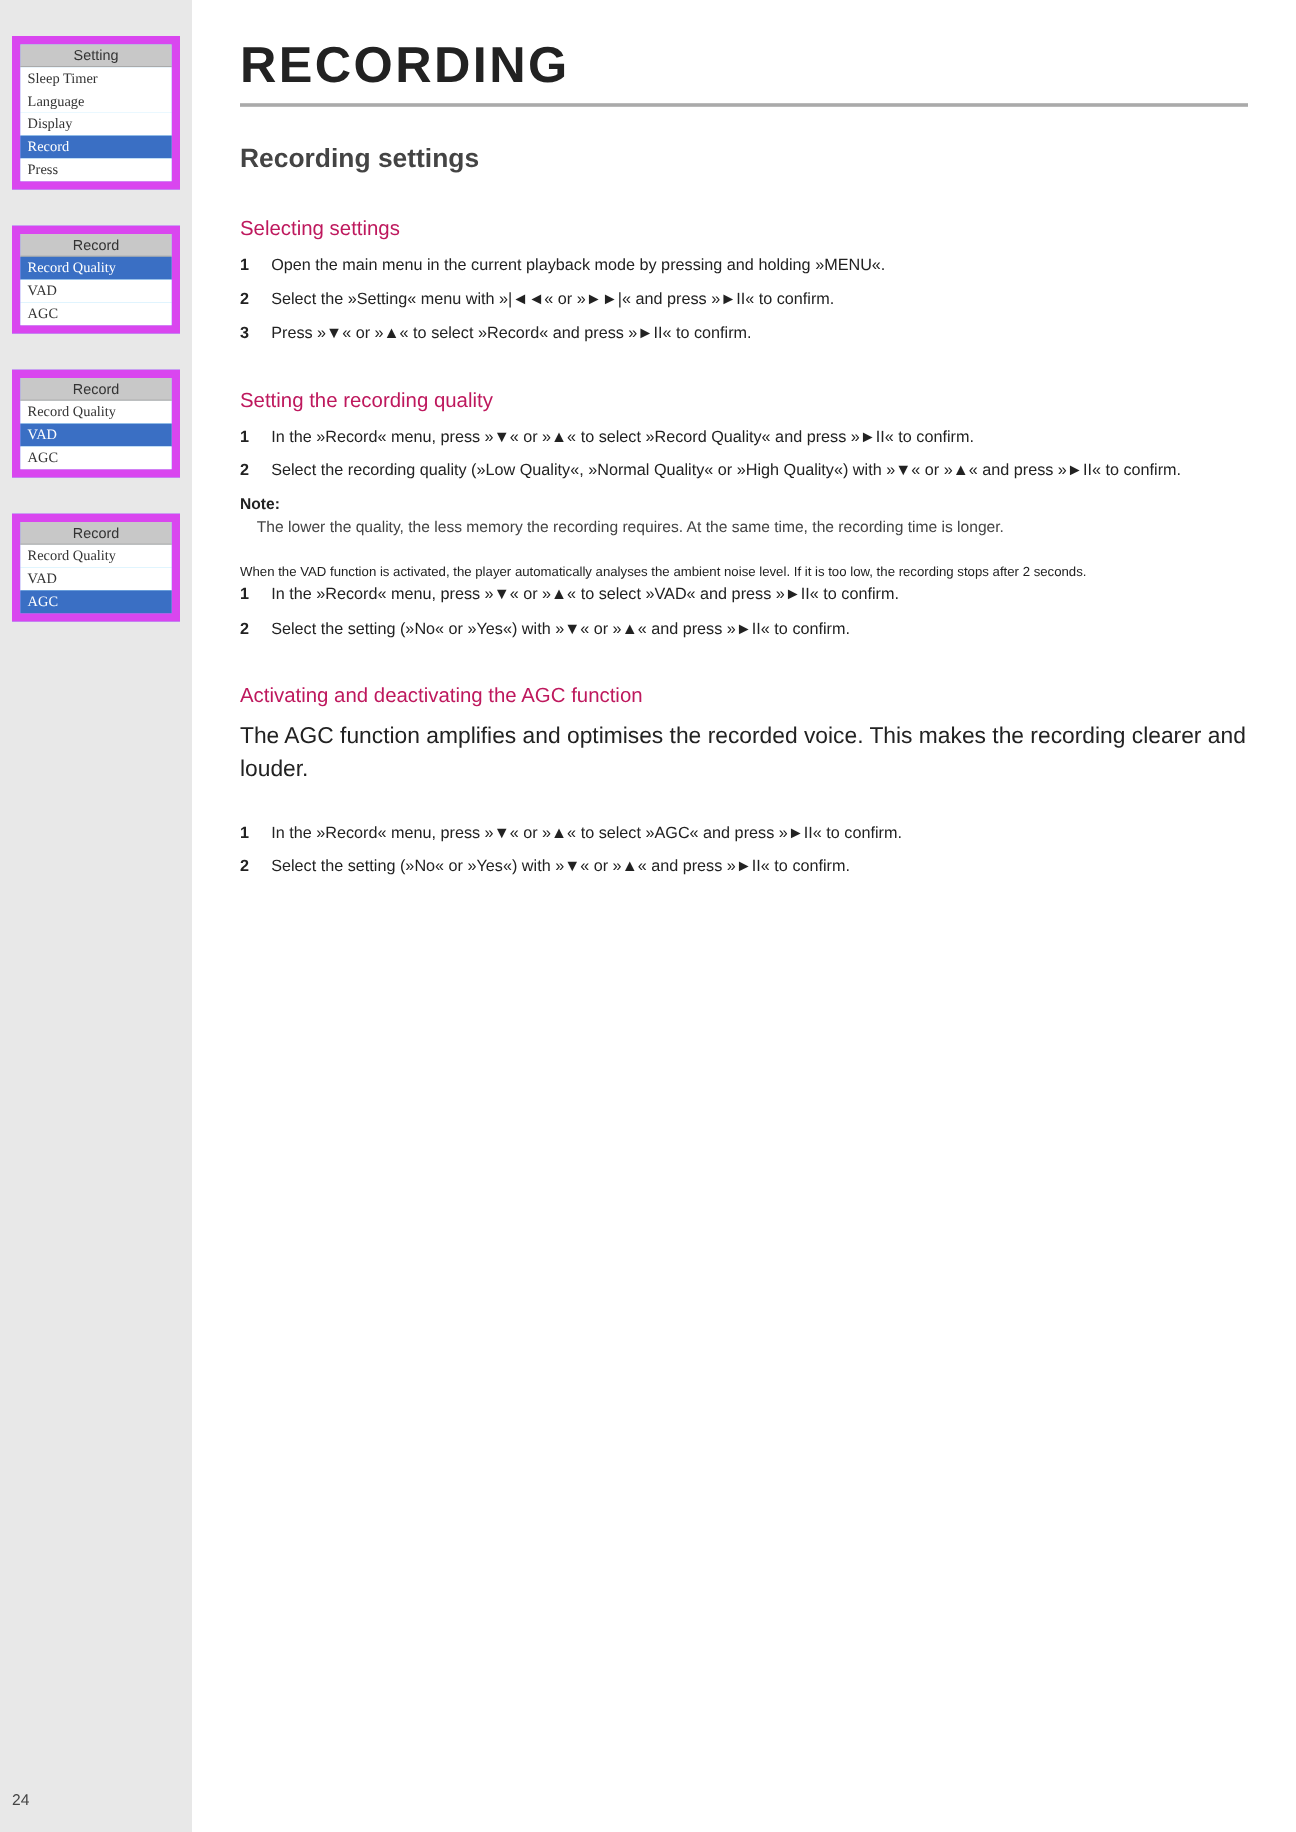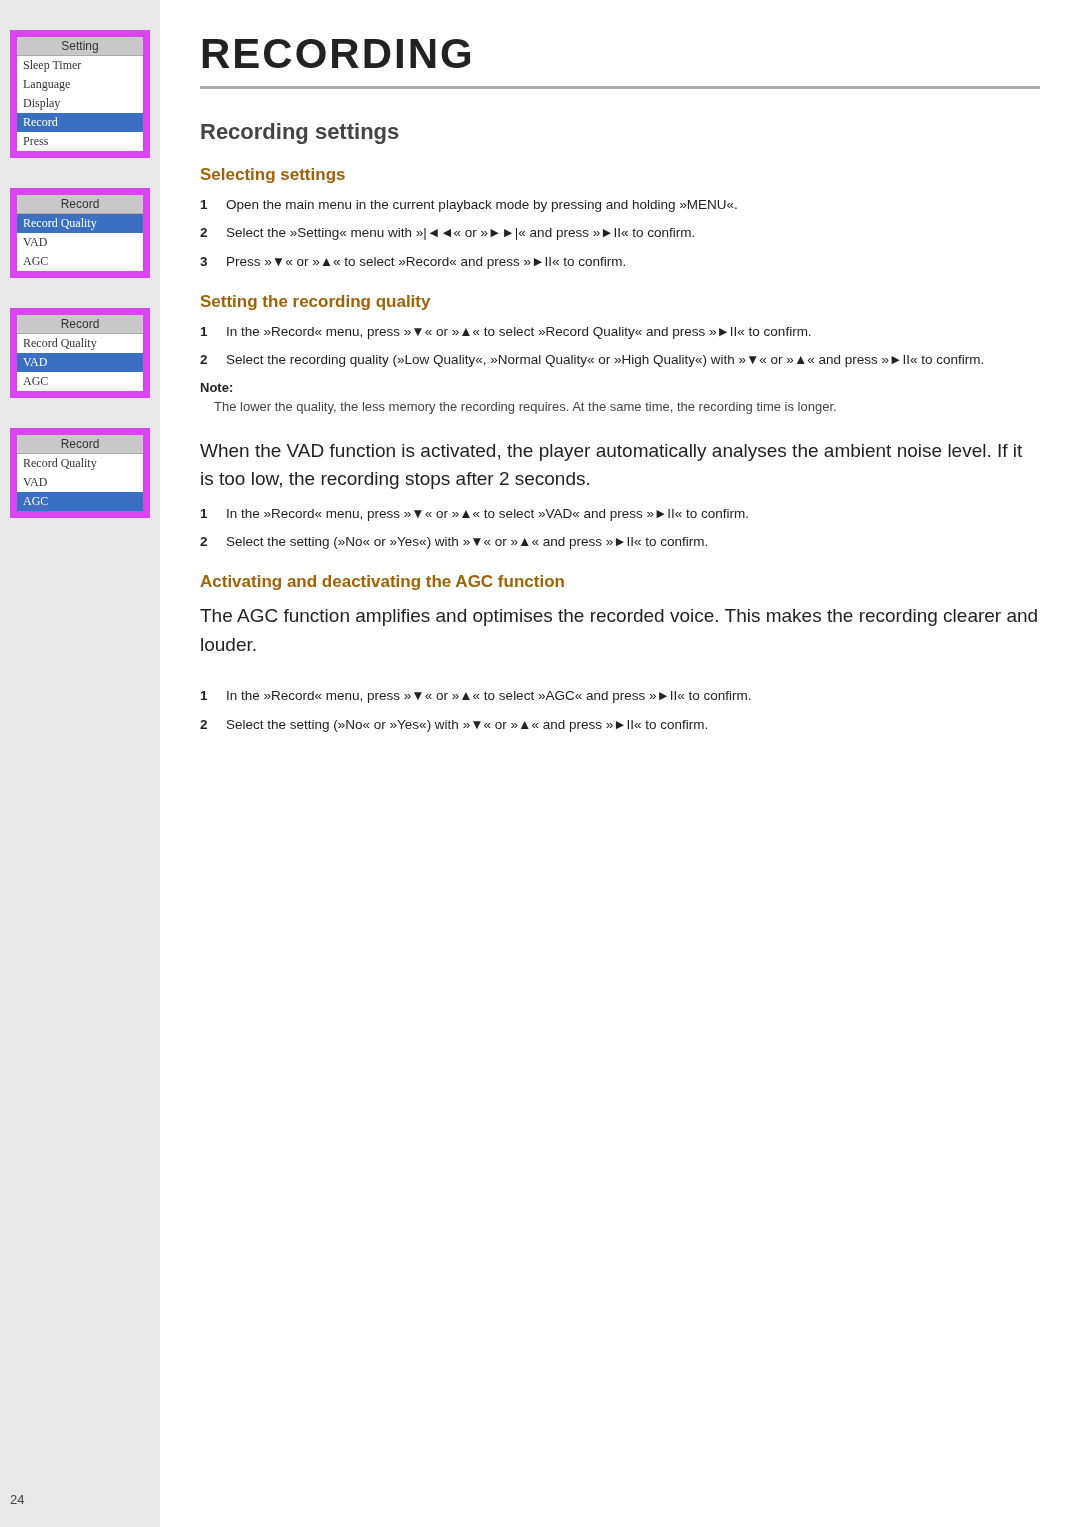--- a/index.html
+++ b/index.html
@@ -76,24 +76,24 @@
 
     .section-title {
       font-size: 22px;
       font-weight: 700;
       color: #444;
       margin-bottom: 20px;
     }
 
     .sub-section-title {
       font-size: 17px;
-      font-weight: 700;
-      color: #a16207;
+      font-weight: 400;
+      color: #be185d;
       margin-bottom: 10px;
-      margin-top: 20px;
+      margin-top: 36px;
     }
 
     .step-list {
       list-style: none;
       padding: 0;
       margin-bottom: 10px;
     }
 
     .step-list li {
       display: flex;
@@ -215,21 +215,21 @@
             </li>
             <li>
               <span class="step-num">2</span>
               <span class="step-text">Select the recording quality (»Low Quality«, »Normal Quality« or »High Quality«) with »▼« or »▲« and press »►II« to confirm.</span>
             </li>
           </ul>
           <div class="note-label">Note:</div>
           <div class="note-text">The lower the quality, the less memory the recording requires. At the same time, the recording time is longer.</div>
         </div>
         <div class="section-divider">
-          <p style="font-size: 19px; line-height: 1.5; margin-bottom: 10px;">When the VAD function is activated, the player automatically analyses the ambient noise level. If it is too low, the recording stops after 2 seconds.</p>
+          <p style="font-size: 11px; line-height: 1.5; ">When the VAD function is activated, the player automatically analyses the ambient noise level. If it is too low, the recording stops after 2 seconds.</p>
           <ul class="step-list">
             <li>
               <span class="step-num">1</span>
               <span class="step-text">In the »Record« menu, press »▼« or »▲« to select »VAD« and press »►II« to confirm.</span>
             </li>
             <li>
               <span class="step-num">2</span>
               <span class="step-text">Select the setting (»No« or »Yes«) with »▼« or »▲« and press »►II« to confirm.</span>
             </li>
           </ul>

